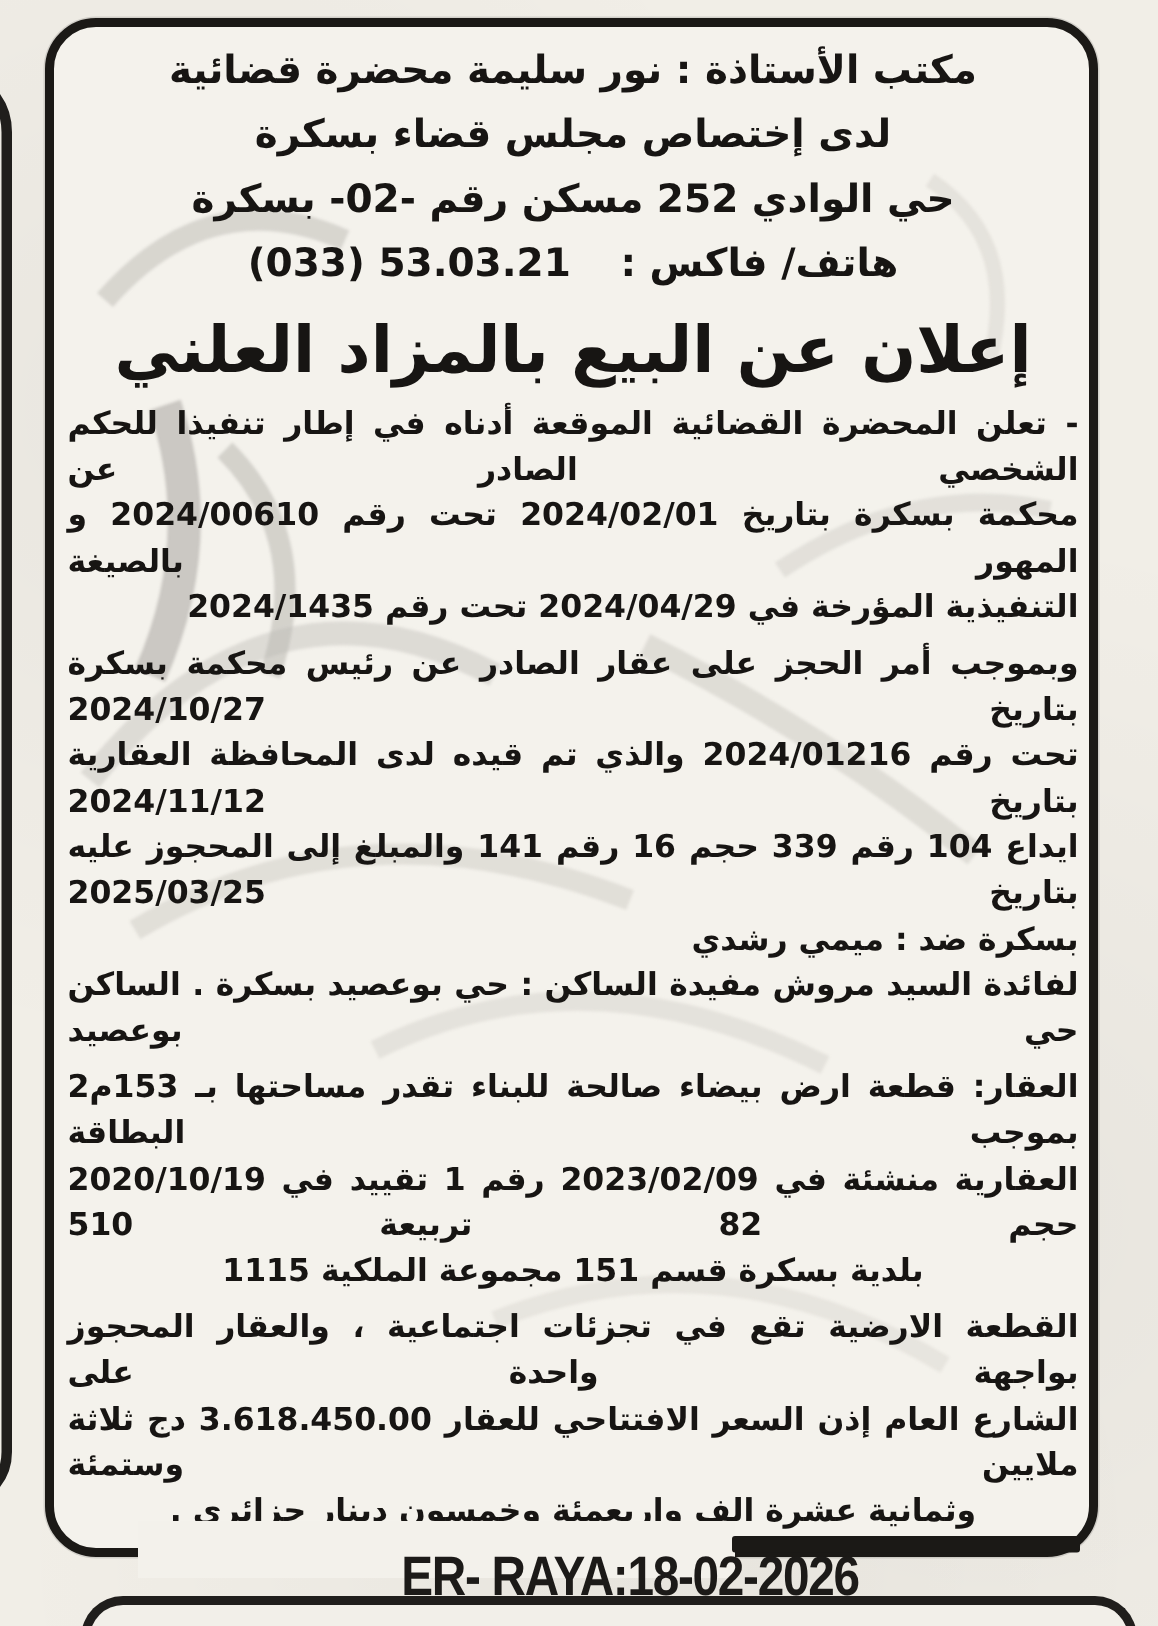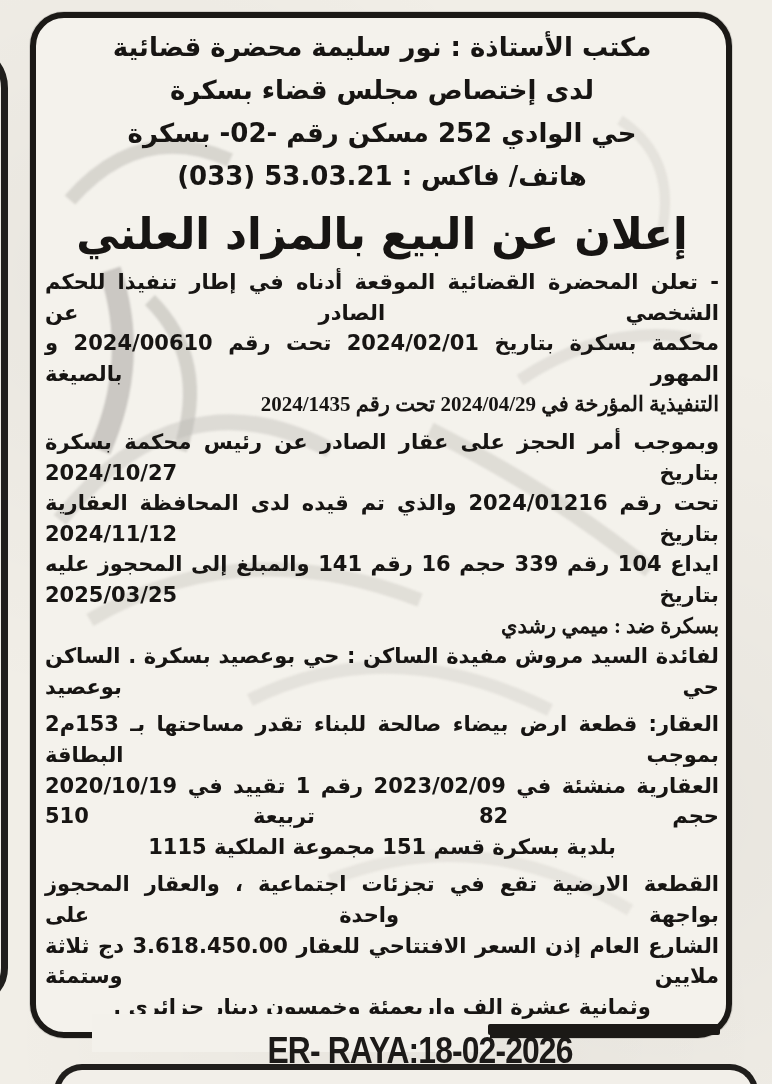--- a/index.html
+++ b/index.html
@@ -53,29 +53,29 @@
   .next-box{
     position:absolute;left:54px;top:1064px;width:704px;height:60px;
     box-sizing:border-box;border:6px solid #201e1c;border-radius:28px 28px 0 0;
     border-bottom:none;z-index:2;background:#f2efe9;
   }
   .content{
     position:absolute;left:45px;top:26px;width:674px;z-index:4;
     direction:rtl;color:var(--ink);font-weight:bold;
   }
   .hdr{text-align:center;font-size:26px;line-height:43px;}
-  .hdr .hline span{margin:0 0;}
+  .hdr .hline span{margin:0 12px;}
   .title{
     text-align:center;font-size:43px;line-height:1.35;margin:7px 0 4px 0;
     letter-spacing:0.5px;
   }
   .para{margin:0 0 7px 0;}
   .bl{font-size:21px;line-height:30.6px;white-space:normal;}
   .j{text-align:justify;text-align-last:justify;}
-  .r{text-align:right;text-align-last:right;font-family:Liberation Serif, serif;}
+  .r{text-align:right;text-align-last:right;}
   .c{text-align:center;text-align-last:center;}
 </style>
 </head>
 <body>
 
 <div class="paper">
 
   <div class="adjacent-left"></div>
 
   <div class="main-box"></div>

